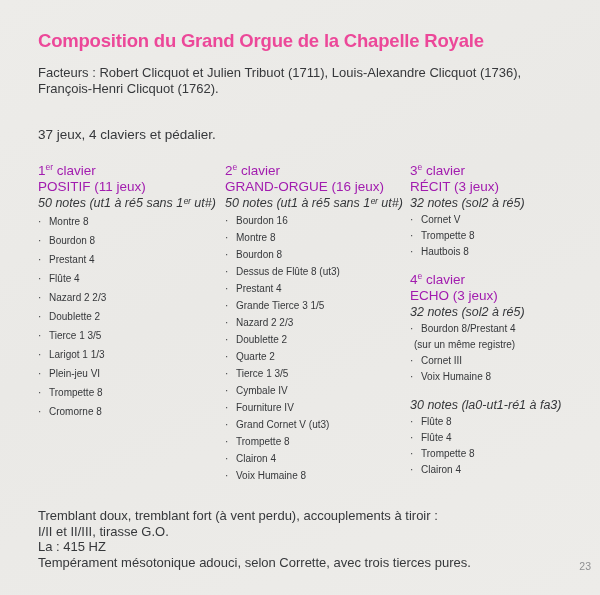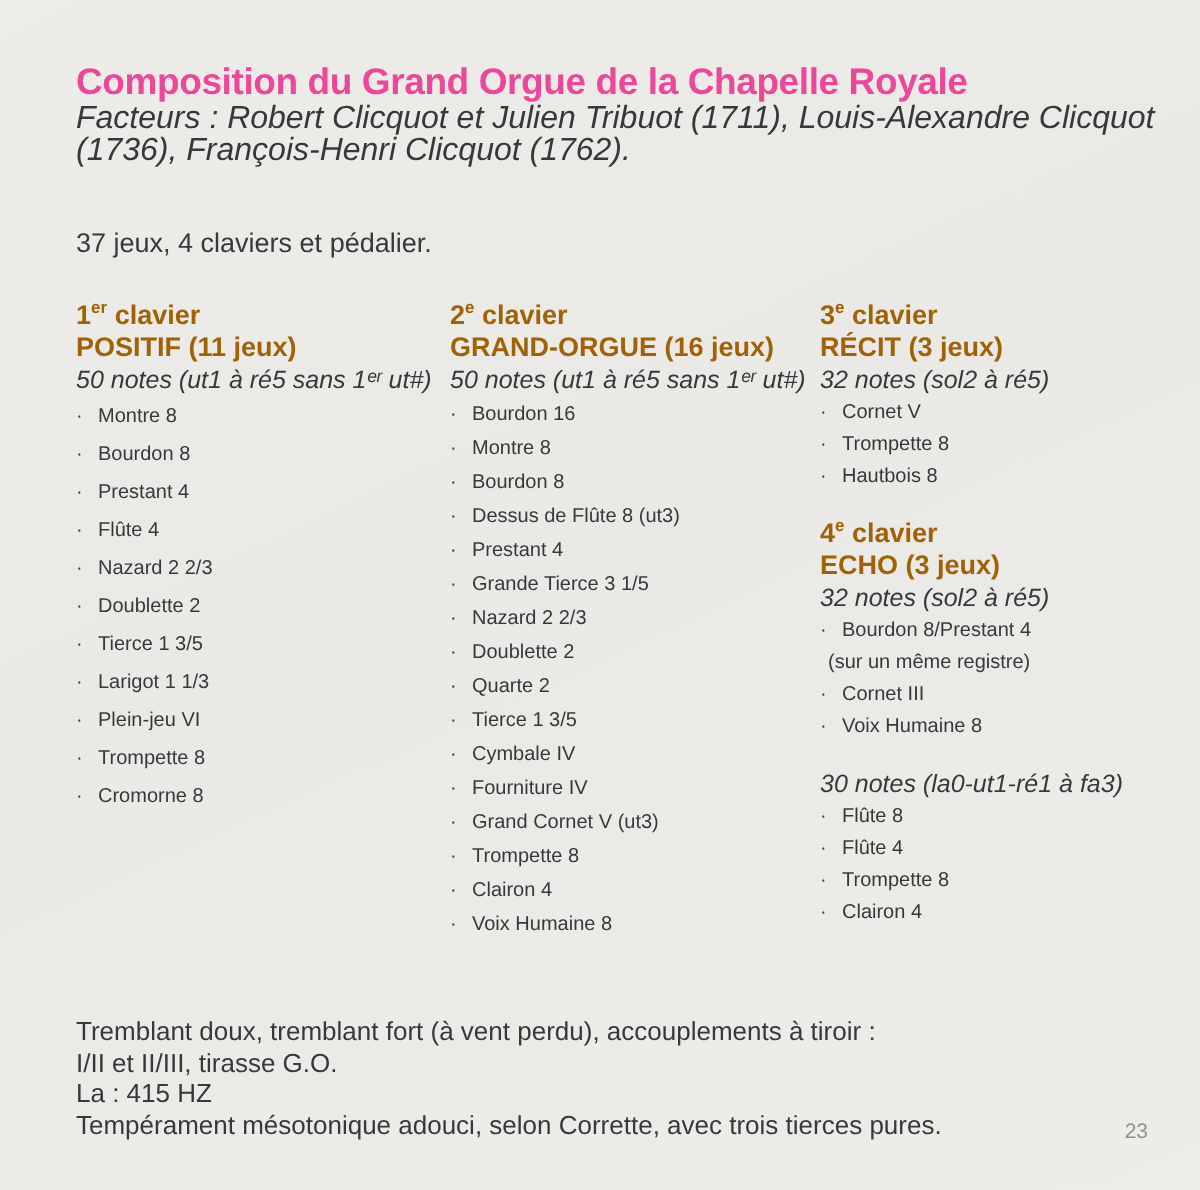--- a/index.html
+++ b/index.html
@@ -21,45 +21,45 @@
     padding:30px 22px 0 38px;
   }
   .title{
     font-size:18.5px;
     font-weight:700;
     letter-spacing:-0.2px;
     line-height:22px;
     color:#ec4899;
   }
   .facteurs{
-    font-size:16px;
+    margin-top:13px;
+    font-size:13px;
     line-height:16px;
     max-width:545px;
-    font-style:italic;
   }
   .recon{
     margin-top:14px;
     font-size:13.5px;
     line-height:16px;
   }
   .columns{
     margin-top:20px;
     display:flex;
     align-items:flex-start;
   }
   .col-1{width:187px;flex:none;}
   .col-2{width:185px;flex:none;}
   .col-3{flex:1;min-width:0;}
   .division + .division{margin-top:12px;}
   .clavier,.dname{
     font-size:13.5px;
-    font-weight:700;
-    line-height:16px;
-    white-space:nowrap;
-    color:#a16207;
+    font-weight:400;
+    line-height:16px;
+    white-space:nowrap;
+    color:#a21caf;
   }
   .clavier sup{
     font-size:8.5px;
     vertical-align:super;
     line-height:0;
   }
   .dnotes{
     font-size:12.5px;
     font-style:italic;
     line-height:16px;
@@ -83,21 +83,21 @@
   ul.stops li.cont .bullet{width:4px;}
   .footer{
     position:absolute;
     left:38px;top:508px;
     font-size:13px;
     line-height:15.5px;
     white-space:nowrap;
   }
   .page-number{
     position:absolute;
-    right:26px;top:560px;
+    right:9px;top:560px;
     font-size:10.5px;
     color:var(--muted);
   }
 </style>
 </head>
 <body>
 
 <div class="page">
 
   <h1 class="title">Composition du Grand Orgue de la Chapelle Royale</h1>

